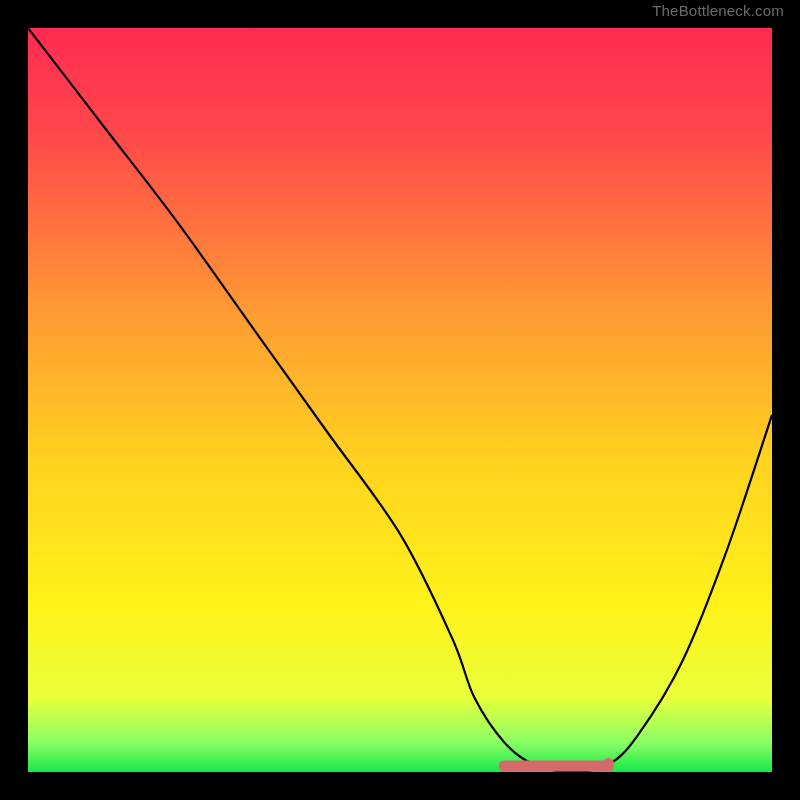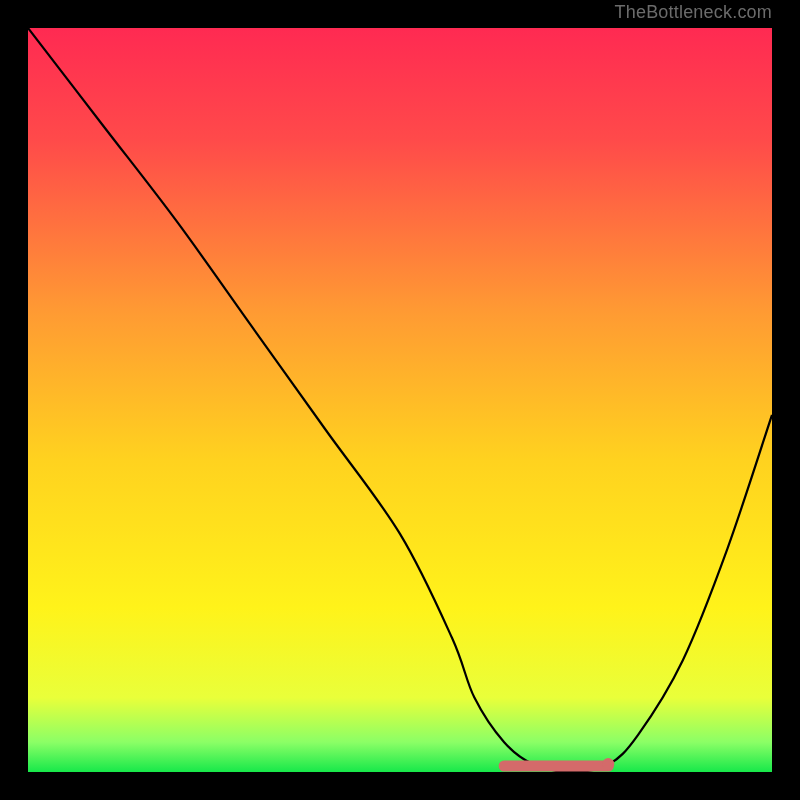--- a/index.html
+++ b/index.html
@@ -15,23 +15,23 @@
     position: absolute;
     left: 28px;
     top: 28px;
     width: 744px;
     height: 744px;
     background: #000;
   }
   .watermark {
     position: absolute;
     top: 2px;
-    right: 28px;
+    right: 16px;
     color: #6b6b6b;
-    font-size: 18px;
+    font-size: 15px;
     font-weight: 500;
     letter-spacing: 0.2px;
   }
   svg {
     display: block;
   }
   .curve {
     fill: none;
     stroke: #000;
     stroke-width: 2.2;

